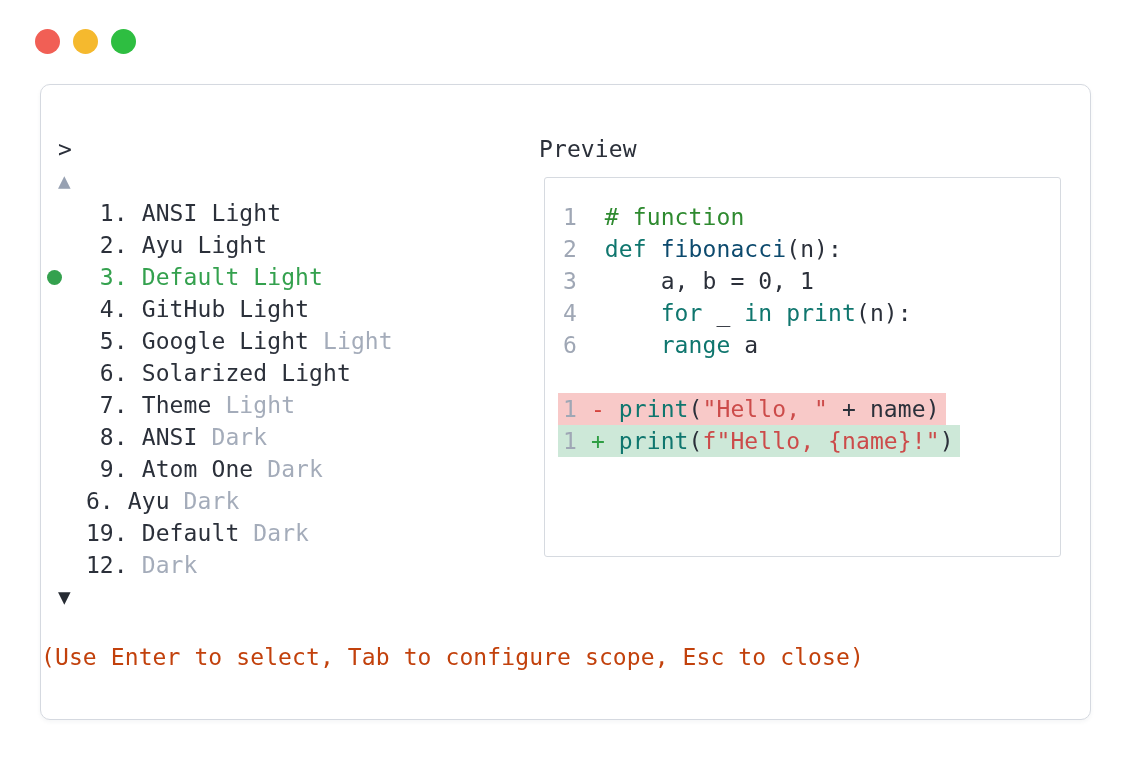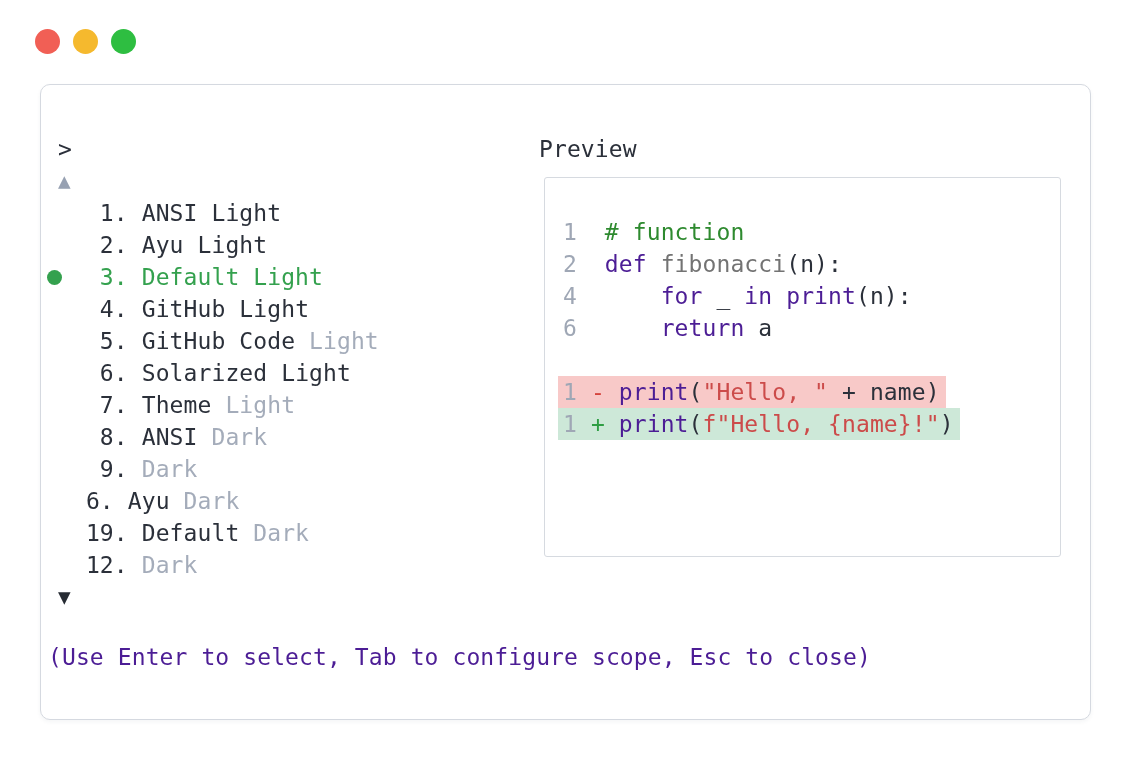--- a/index.html
+++ b/index.html
@@ -24,36 +24,36 @@
   .header-row,.arrow-row{padding-left:14px;}
   .prompt{white-space:pre;}
   .arrow-up{color:#97a1b2;font-size:21px;}
   .arrow-down{color:#262b33;font-size:21px;}
   .bullet{position:relative;width:14px;height:32px;flex:0 0 14px;}
   .dot{position:absolute;left:3px;top:50%;margin-top:-7.5px;width:15px;height:15px;border-radius:50%;background:#34a14e;}
   .num,.nm,.var{white-space:pre;}
   .muted{color:#a4acba;}
   .item.selected .num,.item.selected .nm,.item.selected .var{color:#34a14e;}
   
-  .footer{position:absolute;left:7px;top:556px;height:32px;line-height:32px;color:#4c1d95;white-space:pre;}
+  .footer{position:absolute;left:0;top:556px;height:32px;line-height:32px;color:#c2410c;white-space:pre;}
   
   .right-pane{position:absolute;left:498px;top:48px;}
   .preview-label{height:32px;line-height:32px;}
   .preview-box{
     position:absolute;left:5px;top:44px;width:517px;height:380px;
     border:1.5px solid #d6dae0;border-radius:3px;background:#ffffff;box-sizing:border-box;
-    padding:38px 0 0 18px;overflow:hidden;
+    padding:23px 0 0 18px;overflow:hidden;
   }
   .cl{height:32px;line-height:32px;white-space:pre;}
   .tok{white-space:pre;}
   .tok.ln{color:#9fa7b5;}
   .tok.plain{color:#2b303a;}
   .tok.comment{color:#2e8a2f;}
-  .tok.kw{color:#4c1d95;}
-  .tok.fn{color:#737373;}
+  .tok.kw{color:#0f766e;}
+  .tok.fn{color:#0c4a6e;}
   .tok.str{color:#cc4b4a;}
   .tok.minus{color:#d5433c;}
   .tok.plus{color:#2f9e44;}
   .hl{display:inline-block;line-height:32px;margin-left:-5px;padding:0 6px 0 5px;}
   .hl-del{background:#f8c9c8;}
   .hl-add{background:#cde8d8;}
 </style>
 </head>
 <body>
 
@@ -70,40 +70,41 @@
     <div class="left-pane">
       <div class="row header-row">
         <span class="prompt">&gt; </span>
       </div>
       <div class="row arrow-row arrow-up">▲</div>
       <div id="theme-list">
           <div class="row item"><span class="bullet"></span><span class="num">   1.</span><span class="nm"> ANSI</span><span class="var"> Light</span></div>
           <div class="row item"><span class="bullet"></span><span class="num">   2.</span><span class="nm"> Ayu</span><span class="var"> Light</span></div>
           <div class="row item selected"><span class="bullet"><span class="dot"></span></span><span class="num">   3.</span><span class="nm"> Default</span><span class="var"> Light</span></div>
           <div class="row item"><span class="bullet"></span><span class="num">   4.</span><span class="nm"> GitHub</span><span class="var"> Light</span></div>
-          <div class="row item"><span class="bullet"></span><span class="num">   5.</span><span class="nm"> GitHub Code</span><span class="var muted"> Light</span></div>
+          <div class="row item"><span class="bullet"></span><span class="num">   5.</span><span class="nm"> Google Light</span><span class="var muted"> Light</span></div>
           <div class="row item"><span class="bullet"></span><span class="num">   6.</span><span class="nm"> Solarized</span><span class="var"> Light</span></div>
           <div class="row item"><span class="bullet"></span><span class="num">   7.</span><span class="nm"> Theme</span><span class="var muted"> Light</span></div>
           <div class="row item"><span class="bullet"></span><span class="num">   8.</span><span class="nm"> ANSI</span><span class="var muted"> Dark</span></div>
-          <div class="row item"><span class="bullet"></span><span class="num">   9.</span><span class="var muted"> Dark</span></div>
+          <div class="row item"><span class="bullet"></span><span class="num">   9.</span><span class="nm"> Atom One</span><span class="var muted"> Dark</span></div>
           <div class="row item"><span class="bullet"></span><span class="num">  6.</span><span class="nm"> Ayu</span><span class="var muted"> Dark</span></div>
           <div class="row item"><span class="bullet"></span><span class="num">  19.</span><span class="nm"> Default</span><span class="var muted"> Dark</span></div>
           <div class="row item"><span class="bullet"></span><span class="num">  12.</span><span class="var muted"> Dark</span></div>
         </div>
       <div class="row arrow-row arrow-down">▼</div>
     </div>
 
     <div class="right-pane">
       <div class="preview-label">Preview</div>
       <div class="preview-box">
         <div id="code">
             <div class="cl"><span class="tok ln">1</span><span class="tok plain">  </span><span class="tok comment"># function</span></div>
             <div class="cl"><span class="tok ln">2</span><span class="tok plain">  </span><span class="tok kw">def</span><span class="tok plain"> </span><span class="tok fn">fibonacci</span><span class="tok plain">(n):</span></div>
+            <div class="cl"><span class="tok ln">3</span><span class="tok plain">  </span><span class="tok plain">    a, b = 0, 1</span></div>
             <div class="cl"><span class="tok ln">4</span><span class="tok plain">  </span><span class="tok plain">    </span><span class="tok kw">for</span><span class="tok plain"> _ </span><span class="tok kw">in</span><span class="tok plain"> </span><span class="tok kw">print</span><span class="tok plain">(n):</span></div>
-            <div class="cl"><span class="tok ln">6</span><span class="tok plain">  </span><span class="tok plain">    </span><span class="tok kw">return</span><span class="tok plain"> a</span></div>
+            <div class="cl"><span class="tok ln">6</span><span class="tok plain">  </span><span class="tok plain">    </span><span class="tok kw">range</span><span class="tok plain"> a</span></div>
             <div class="cl"></div>
             <div class="cl"><span class="hl hl-del"><span class="tok ln">1</span><span class="tok plain"> </span><span class="tok minus">-</span><span class="tok plain"> </span><span class="tok kw">print</span><span class="tok plain">(</span><span class="tok str">"Hello, "</span><span class="tok plain"> + name)</span></span></div>
             <div class="cl"><span class="hl hl-add"><span class="tok ln">1</span><span class="tok plain"> </span><span class="tok plus">+</span><span class="tok plain"> </span><span class="tok kw">print</span><span class="tok plain">(</span><span class="tok str">f"Hello, {name}!"</span><span class="tok plain">)</span></span></div>
           </div>
       </div>
     </div>
 
     <div class="footer">(Use Enter to select, Tab to configure scope, Esc to close)</div>
   </div>
 

